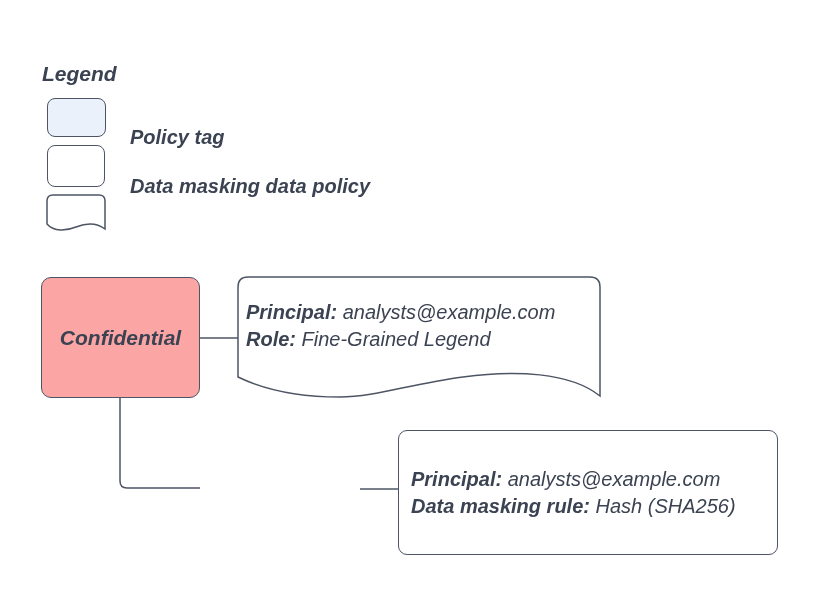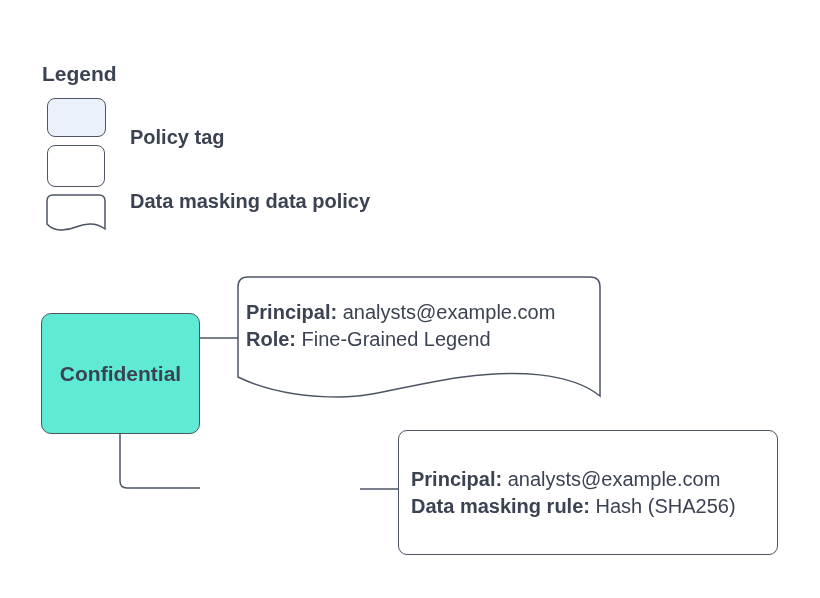--- a/index.html
+++ b/index.html
@@ -17,21 +17,21 @@
     overflow: hidden;
   }
   .svg-layer {
     position: absolute;
     left: 0;
     top: 0;
     width: 820px;
     height: 598px;
     z-index: 0;
   }
-  .abs { position: absolute; }
+  .abs { position: absolute; font-style: italic; }
 
   
   .legend-title {
     left: 42px;
     top: 62px;
     font-size: 21px;
     font-weight: 700;
     line-height: 24px;
   }
   .swatch {
@@ -46,36 +46,35 @@
   .legend-label {
     left: 130px;
     font-size: 20px;
     font-weight: 700;
     display: flex;
     align-items: center;
     white-space: nowrap;
     margin-top: 20px;
   }
   .legend-label-1 { top: 98px;  height: 39px; }
-  .legend-label-2 { top: 160px; height: 42px; }
+  .legend-label-2 { top: 145px; height: 42px; }
   .legend-label-3 { top: 193px; height: 38px; }
 
   
   .node {
     box-sizing: border-box;
     border: 1.5px solid #4d5564;
     border-radius: 10px;
-    background: #5eead4;
+    background: #fca5a5;
     display: flex;
     align-items: center;
     justify-content: center;
     font-size: 21px;
     font-weight: 700;
     z-index: 1;
-    margin-top: 36px;
   }
   .node-confidential { left: 41px;  top: 277px; width: 159px; height: 121px; }
   .node-financial    { left: 200px; top: 428px; width: 160px; height: 122px; }
 
   .policy-box {
     box-sizing: border-box;
     left: 398px;
     top: 430px;
     width: 380px;
     height: 125px;

